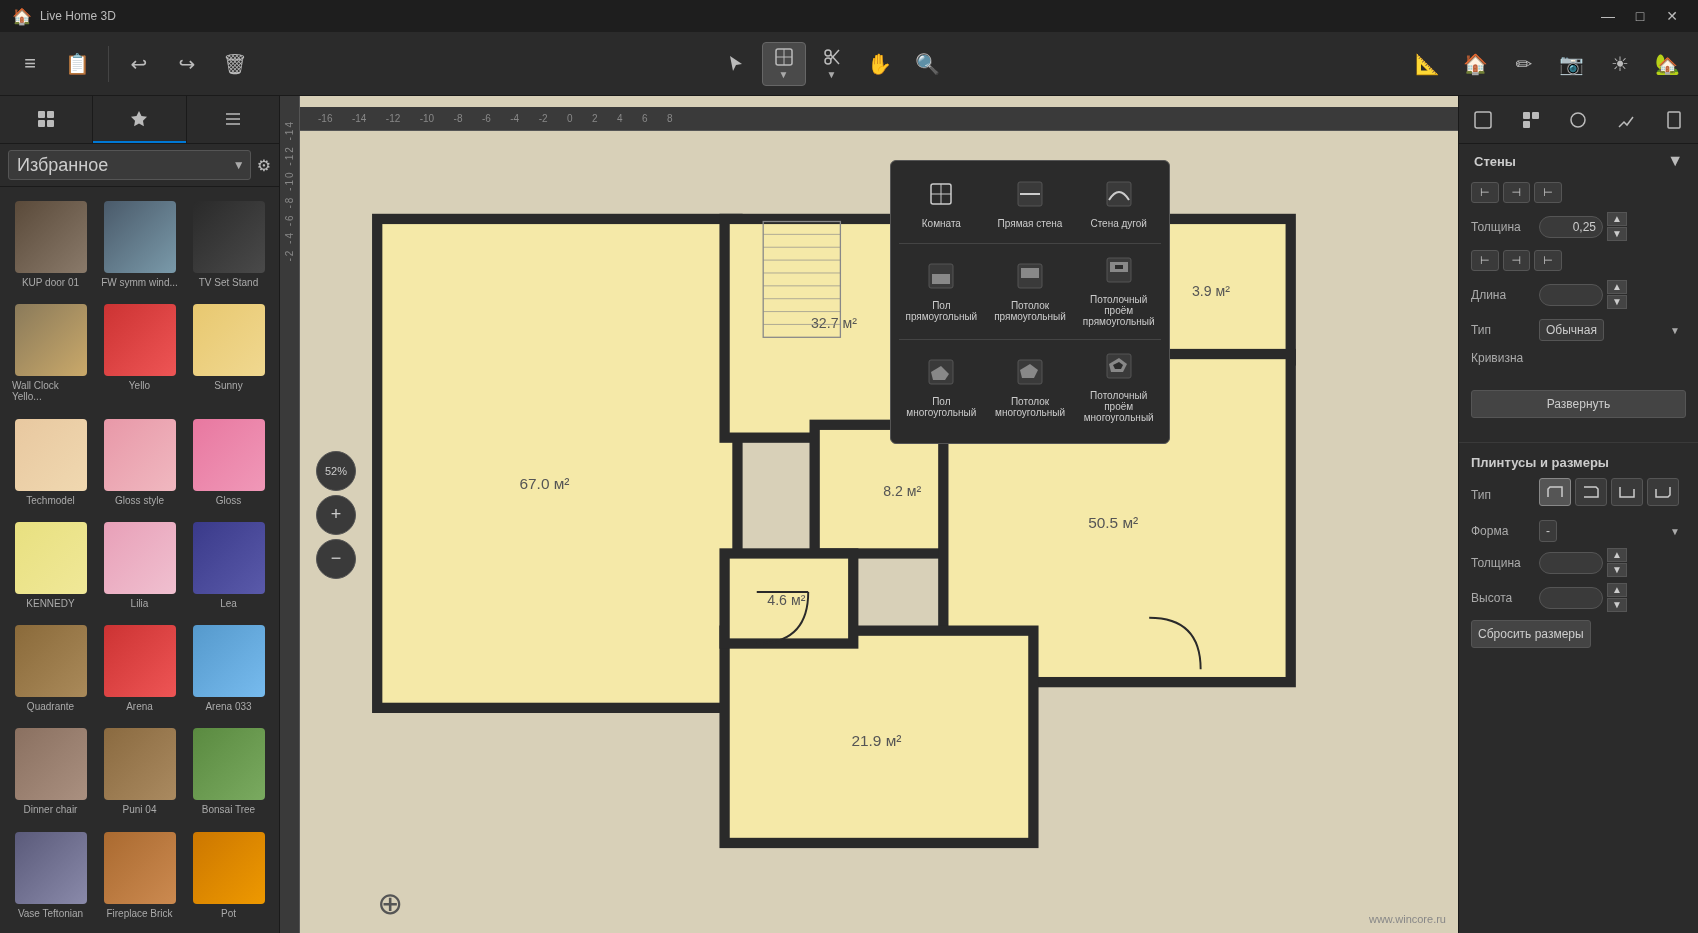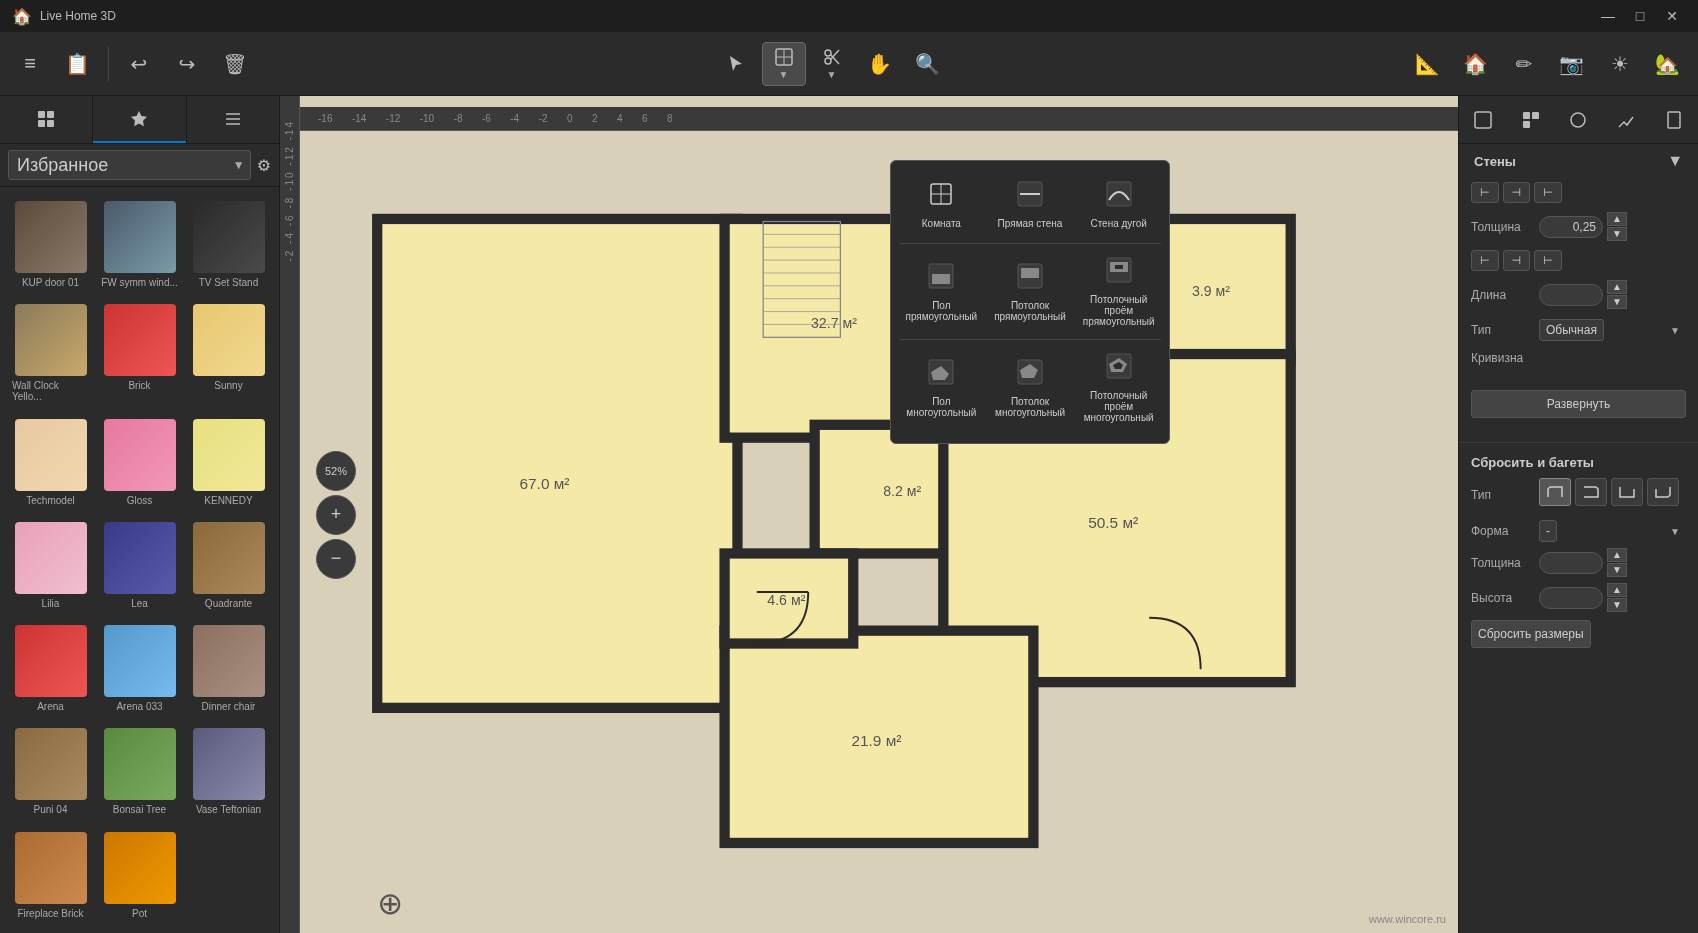--- a/index.html
+++ b/index.html
@@ -210,29 +210,33 @@
         <div class="item-cell">
           <div class="item-thumb thumb-tv"></div>
           <div class="item-label">TV Set Stand</div>
         </div>
         <div class="item-cell">
           <div class="item-thumb thumb-clock"></div>
           <div class="item-label">Wall Clock Yello...</div>
         </div>
         <div class="item-cell">
           <div class="item-thumb thumb-coach"></div>
-          <div class="item-label">Brick</div>
+          <div class="item-label">Yello</div>
         </div>
         <div class="item-cell">
           <div class="item-thumb thumb-sunny"></div>
           <div class="item-label">Sunny</div>
         </div>
         <div class="item-cell">
           <div class="item-thumb thumb-techmodel"></div>
           <div class="item-label">Techmodel</div>
+        </div>
+        <div class="item-cell">
+          <div class="item-thumb thumb-gloss-style"></div>
+          <div class="item-label">Gloss style</div>
         </div>
         <div class="item-cell">
           <div class="item-thumb thumb-gloss"></div>
           <div class="item-label">Gloss</div>
         </div>
         <div class="item-cell">
           <div class="item-thumb thumb-kennedy"></div>
           <div class="item-label">KENNEDY</div>
         </div>
         <div class="item-cell">
@@ -525,21 +529,21 @@
 
     <div class="right-row">
       <span class="right-label">Кривизна</span>
     </div>
 
     <button class="right-btn">Развернуть</button>
 
     <div class="right-divider"></div>
 
     <div class="plinth-section">
-      <div class="plinth-title">Сбросить и багеты</div>
+      <div class="plinth-title">Плинтусы и размеры</div>
 
       
       <div class="right-row" style="padding:0;margin-bottom:8px;">
         <span class="right-label">Тип</span>
         <div class="plinth-type-row">
           <button class="plinth-type-btn active">
             <svg width="18" height="14" viewBox="0 0 18 14">
                 <path d="M2 12 L2 4 L4 2 L16 2 L16 12" stroke="#ccc" stroke-width="1.5" fill="none"></path>
               </svg>
           </button>

